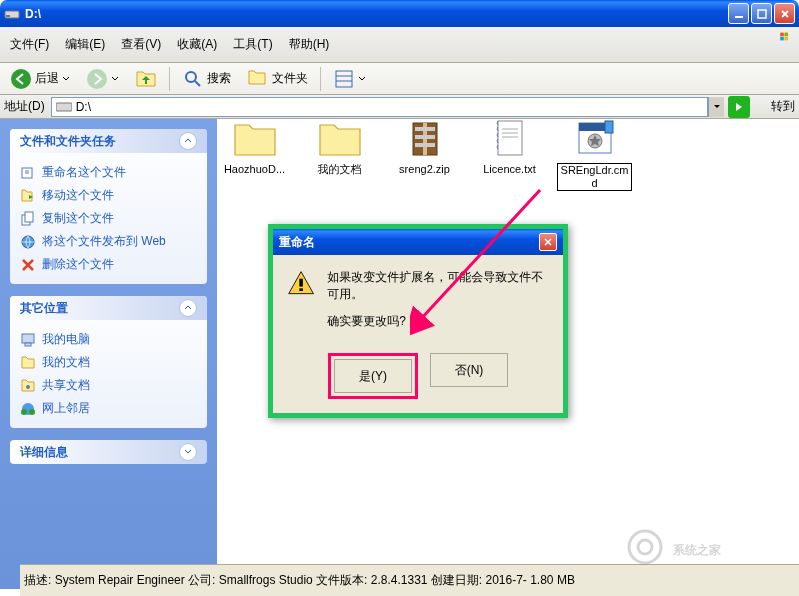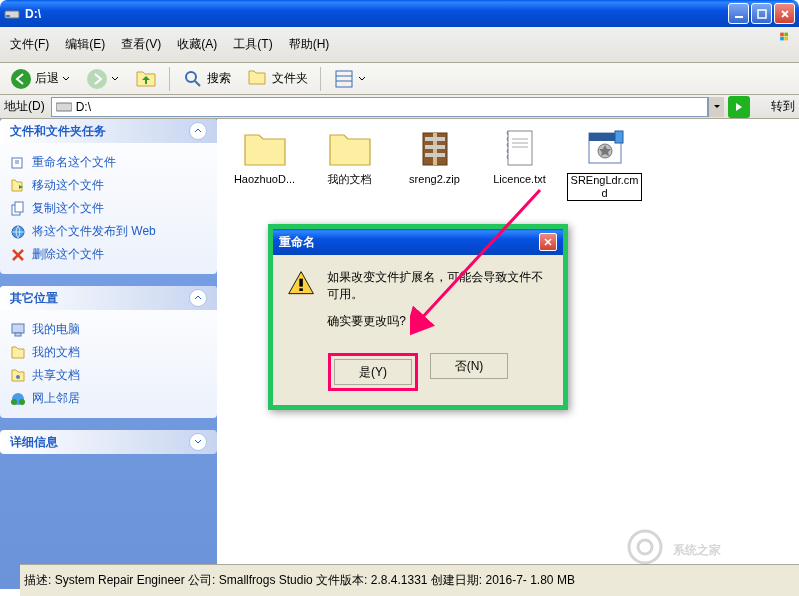--- a/index.html
+++ b/index.html
@@ -26,44 +26,44 @@
     .addressbar { height: 24px; background: linear-gradient(to bottom, #f0f0f0, #e4e3dd); display: flex; align-items: center; padding: 0 4px; border-bottom: 1px solid #aca899; }
     .addressbar .label { margin-right: 6px; }
     .addressbar .inputwrap { flex: 1; background: #fff; border: 1px solid #7f9db9; height: 20px; display: flex; align-items: center; padding: 0 4px; }
     .addressbar .drive-icon { width: 16px; height: 12px; margin-right: 4px; }
     .addressbar .dropdown { width: 16px; height: 20px; display: flex; align-items: center; justify-content: center; background: #d4d0c8; border-left: 1px solid #7f9db9; }
     .go-btn { width: 22px; height: 22px; background: #1fb31f; border-radius: 3px; margin-left: 4px; display: flex; align-items: center; justify-content: center; }
     .go-label { margin-left: 21px; }
     
     .content { display: flex; height: 470px; }
     
-    .sidebar { width: 217px; background: linear-gradient(to bottom, #7ba2e7, #6b93d9); }
+    .sidebar { width: 217px; background: linear-gradient(to bottom, #7ba2e7, #6b93d9); padding: 10px; }
     .panel { background: linear-gradient(to bottom, #fff, #ecf1fb); border-radius: 4px; margin-bottom: 12px; overflow: hidden; }
     .panel-header { background: linear-gradient(to right, #fff, #c6d4f1); height: 24px; display: flex; align-items: center; padding: 0 10px; color: #215dc6; font-weight: bold; justify-content: space-between; }
     .panel-header .chev { width: 18px; height: 18px; background: #fff; border: 1px solid #aec2e8; border-radius: 50%; display: flex; align-items: center; justify-content: center; }
     .panel-body { padding: 8px 10px; }
     .task-item { display: flex; align-items: center; gap: 6px; padding: 3px 0; color: #215dc6; cursor: pointer; }
     .task-icon { width: 16px; height: 16px; flex-shrink: 0; }
     
-    .fileview { flex: 1; background: #fff; padding: 10px; display: flex; gap: 10px; align-items: flex-start; }
+    .fileview { flex: 1; background: #fff; display: flex; gap: 10px; align-items: flex-start; }
     .file-item { width: 75px; text-align: center; cursor: pointer; }
     .file-item .ficon { width: 48px; height: 40px; margin: 0 auto 4px; }
     .file-item .fname { font-size: 11px; word-break: break-all; line-height: 1.2; }
     .file-item.selected .fname { border: 1px solid #000; background: #fff; }
     
     .arrow-annotation { position: absolute; left: 410px; top: 180px; pointer-events: none; z-index: 50; }
     
     .dialog { position: absolute; left: 268px; top: 224px; width: 300px; background: #ece9d8; border: 5px solid #22c55e; box-shadow: 2px 2px 8px rgba(0,0,0,0.4); z-index: 40; }
     .dialog-title { height: 26px; background: linear-gradient(to bottom, #0058e6, #2f86ff 8%, #0651e0 40%, #0344c0); display: flex; align-items: center; padding: 0 6px; color: #fff; font-weight: bold; justify-content: space-between; }
     .dialog-close { width: 18px; height: 18px; background: linear-gradient(to bottom, #f08983, #d14231); border: 1px solid #fff; border-radius: 2px; display: flex; align-items: center; justify-content: center; }
     .dialog-body { padding: 14px; display: flex; gap: 12px; }
     .warn-icon { width: 32px; height: 32px; }
     .dialog-text p { margin-bottom: 10px; line-height: 1.4; }
     .dialog-buttons { display: flex; gap: 12px; justify-content: center; padding: 0 14px 14px; }
-    .dlg-btn { width: 78px; height: 26px; background: #ece9d8; border: 1px solid #aca899; cursor: pointer; text-align: center; }
+    .dlg-btn { width: 78px; height: 34px; background: #ece9d8; border: 1px solid #aca899; cursor: pointer; text-align: center; }
     .hilite { border: 3px solid #ff0066; padding: 3px; display: inline-block; }
     
     .statusbar { position: absolute; bottom: 0; left: 0; right: 0; height: 32px; background: #ece9d8; border-top: 1px solid #aca899; display: flex; align-items: center; padding: 0 4px; font-size: 11px; margin-left: 20px; }
     
     .watermark { position: absolute; right: 6px; bottom: 24px; opacity: 0.35; width: 170px; height: auto; pointer-events: none; }
   </style>
 </head>
 <body>
 
 <div class="titlebar">

